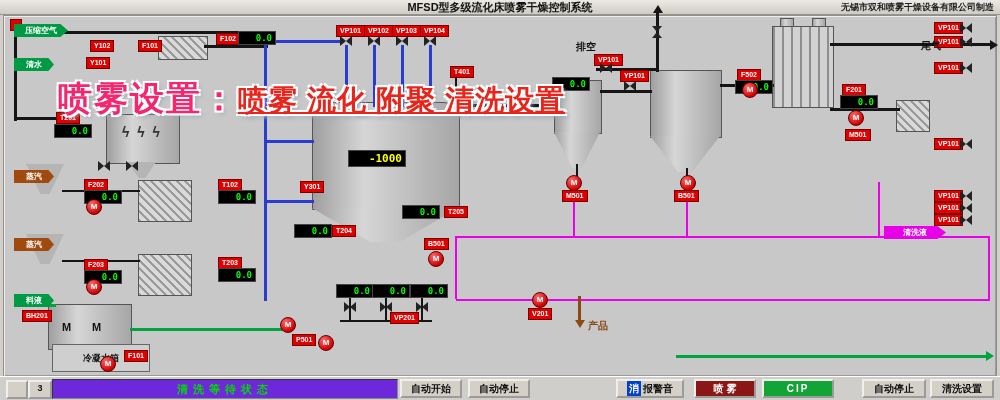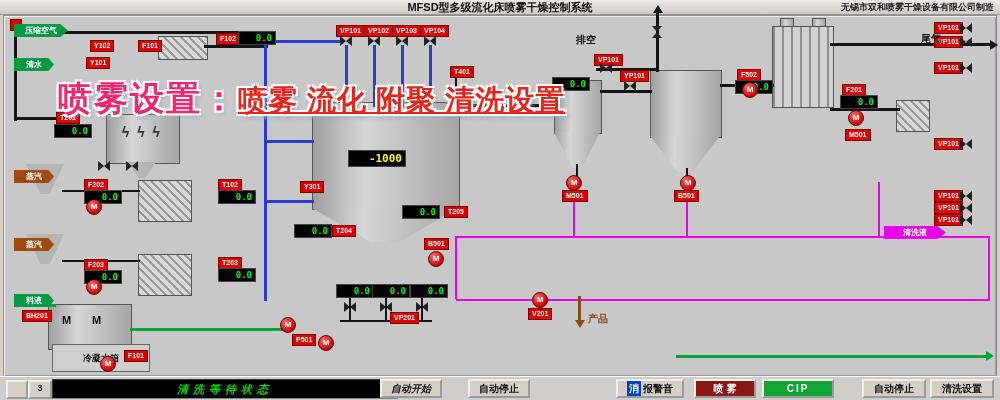--- a/index.html
+++ b/index.html
@@ -40,36 +40,36 @@
   .pump{position:absolute;width:14px;height:14px;border-radius:50%;background:radial-gradient(circle at 35% 30%,#ff6a6a,#d40000 70%);
         border:1px solid #5e0000;color:#fff;font-size:8px;font-weight:bold;text-align:center;line-height:14px;cursor:pointer;}
   .valve{position:absolute;width:12px;height:10px;cursor:pointer;}
   .valve:before{content:"";position:absolute;left:0;top:0;border-style:solid;border-width:5px 0 5px 6px;
                 border-color:transparent transparent transparent #222;}
   .valve:after{content:"";position:absolute;right:0;top:0;border-style:solid;border-width:5px 6px 5px 0;
                border-color:transparent #222 transparent transparent;}
   .valve.vert{transform:rotate(90deg);}
   .flow-label{position:absolute;height:13px;color:#fff;font-size:8px;font-weight:bold;text-align:center;
               line-height:13px;clip-path:polygon(0 0,86% 0,100% 50%,86% 100%,0 100%);white-space:nowrap;}
-  .tlabel{position:absolute;font-weight:bold;white-space:nowrap;}
+  .tlabel{position:absolute;font-weight:bold;white-space:nowrap;margin-top:7px;}
   .arrow{position:absolute;width:0;height:0;}
   .arrow-right{border-left:8px solid currentColor;border-top:5px solid transparent;border-bottom:5px solid transparent;}
   .arrow-down{border-top:8px solid currentColor;border-left:5px solid transparent;border-right:5px solid transparent;}
   .arrow-up{border-bottom:8px solid currentColor;border-left:5px solid transparent;border-right:5px solid transparent;}
   
   .watermark{position:absolute;left:58px;top:76px;z-index:9;pointer-events:none;white-space:nowrap;font-weight:900;
              text-shadow:-2px -2px 0 #fff,2px -2px 0 #fff,-2px 2px 0 #fff,2px 2px 0 #fff,3px 3px 4px #9ab;}
   .watermark .p1{font-size:34px;color:#f5256e;letter-spacing:2px;}
   .watermark .p2{font-size:29px;color:#e8251c;letter-spacing:1px;text-decoration:underline;}
   
   .bottombar{position:absolute;left:0;top:376px;width:1000px;height:24px;background:#d0cecb;border-top:1px solid #fff;}
   .minibox{position:absolute;top:3px;height:15px;background:#d4d0c8;border:2px outset #efefef;
            font-size:9px;font-weight:bold;text-align:center;line-height:12px;color:#111;cursor:pointer;}
-  .statusbar{position:absolute;left:52px;top:2px;width:344px;height:18px;background:#000000;border:1px inset #888;
-             color:#00dd00;font-size:11px;font-weight:bold;text-align:center;line-height:18px;letter-spacing:5px;font-style:italic;}
+  .statusbar{position:absolute;left:52px;top:2px;width:344px;height:18px;background:#6d28d9;border:1px inset #888;
+             color:#00dd00;font-size:11px;font-weight:bold;text-align:center;line-height:18px;letter-spacing:5px;}
   .btn{position:absolute;top:2px;height:19px;background:#d4d0c8;border:2px outset #f0efec;
        font-family:inherit;font-size:10px;font-weight:bold;color:#111;text-align:center;line-height:15px;
        cursor:pointer;padding:0;white-space:nowrap;}
   .btn.spray{background:#8a1616;color:#fff;}
   .btn.cip{background:#12a435;color:#fff;letter-spacing:2px;}
   .btn .mute-ico{display:inline-block;background:#0040cc;color:#fff;padding:0 2px;margin-right:2px;}
 </style>
 </head>
 <body>
 
@@ -251,21 +251,21 @@
 
   <div class="watermark">
     <span class="p1">喷雾设置：</span><span class="p2">喷雾 流化 附聚 清洗设置</span>
   </div>
 
   <div class="bottombar">
     <div class="minibox" style="left:6px;width:18px"></div>
     <div class="minibox" style="left:28px;width:20px">3</div>
     <div class="statusbar">清洗等待状态</div>
     <div id="bottom-buttons">
-        <button class="btn " style="left: 380px; width: 62px; font-style: italic;">自动开始</button>
+        <button class="btn " style="left: 400px; width: 62px;">自动开始</button>
         <button class="btn " style="left: 468px; width: 62px;">自动停止</button>
         <button class="btn " style="left: 616px; width: 68px;"><span class="mute-ico">消</span>报警音</button>
         <button class="btn spray" style="left: 694px; width: 62px;">喷 雾</button>
         <button class="btn cip" style="left: 762px; width: 72px;">CIP</button>
         <button class="btn " style="left: 862px; width: 64px;">自动停止</button>
         <button class="btn " style="left: 930px; width: 64px;">清洗设置</button>
       </div>
   </div>
 
 </div>

